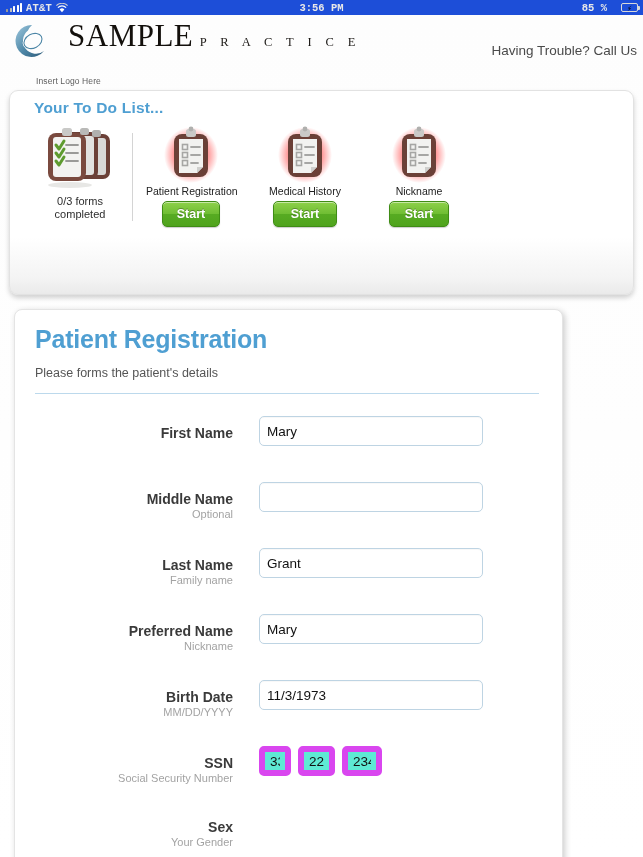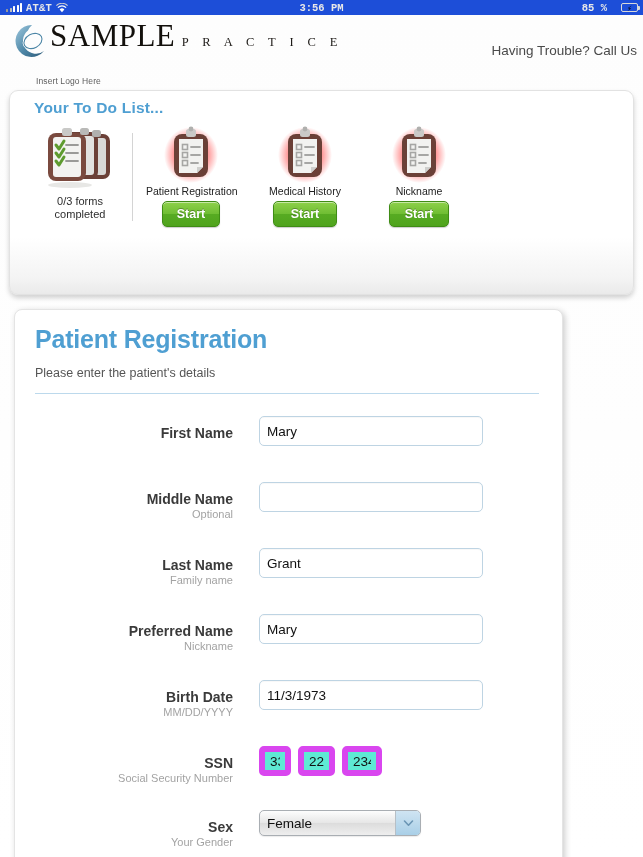--- a/index.html
+++ b/index.html
@@ -74,21 +74,21 @@
 
   
   #site-header {
     position: absolute; left: 0; top: 0; width: 643px; height: 62px;
   }
   #logo-block {
     position: absolute; left: 14px; top: 6px;
     display: flex; align-items: flex-start;
   }
   #logo-mark { width: 36px; height: 36px; margin-top: 2px; }
-  #logo-text { margin-left: 0; }
+  #logo-text { margin-left: 18px; }
   #logo-title {
     font-family: "Liberation Serif", serif;
     font-size: 31px; line-height: 29px; letter-spacing: .5px;
     color: #13100c; font-weight: normal;
   }
   #logo-sub {
     font-family: "Liberation Serif", serif;
     font-size: 12.5px; letter-spacing: 5.4px; color: #1d1a17;
     margin-top: 1px; margin-left: 2px;
   }
@@ -424,21 +424,21 @@
         <div class="task-label">Nickname</div>
         <div class="start-button">Start</div>
       </div>
 
     </div>
   </div>
 
   <div id="form-card">
     <div id="form-inner">
       <div id="form-title">Patient Registration</div>
-      <div id="form-subtitle">Please enter the patient's details</div>
+      <div id="form-subtitle">Please forms the patient's details</div>
       <div id="form-rule"></div>
 
       <div class="field-row" style="top:106px">
         <div class="field-label-wrap">
           <span class="field-label">First Name</span>
           <span class="field-hint"></span>
         </div>
         <div class="field-control">
           <input class="text-input" type="text" value="Mary" style="">
         </div>
@@ -494,27 +494,17 @@
           <input class="ssn-box s2" type="text" value="22" style="">
           <input class="ssn-box s3" type="text" value="2344" style="">
         </div>
       </div>
 
       <div class="field-row" style="top:500px">
         <div class="field-label-wrap">
           <span class="field-label">Sex</span>
           <span class="field-hint">Your Gender</span>
         </div>
-        <div class="field-control">
-          <div class="select-control">
-            <span>Female</span>
-            <span class="select-arrow-box">
-              <svg width="11" height="8" viewBox="0 0 11 8">
-                <path d="M1.5 2 L5.5 6.2 L9.5 2" fill="none" stroke="#6b96b5" stroke-width="1.6" stroke-linecap="round" stroke-linejoin="round"></path>
-              </svg>
-            </span>
-          </div>
-        </div>
       </div>
 
     </div>
   </div>
 </div>
 
 </body></html>

